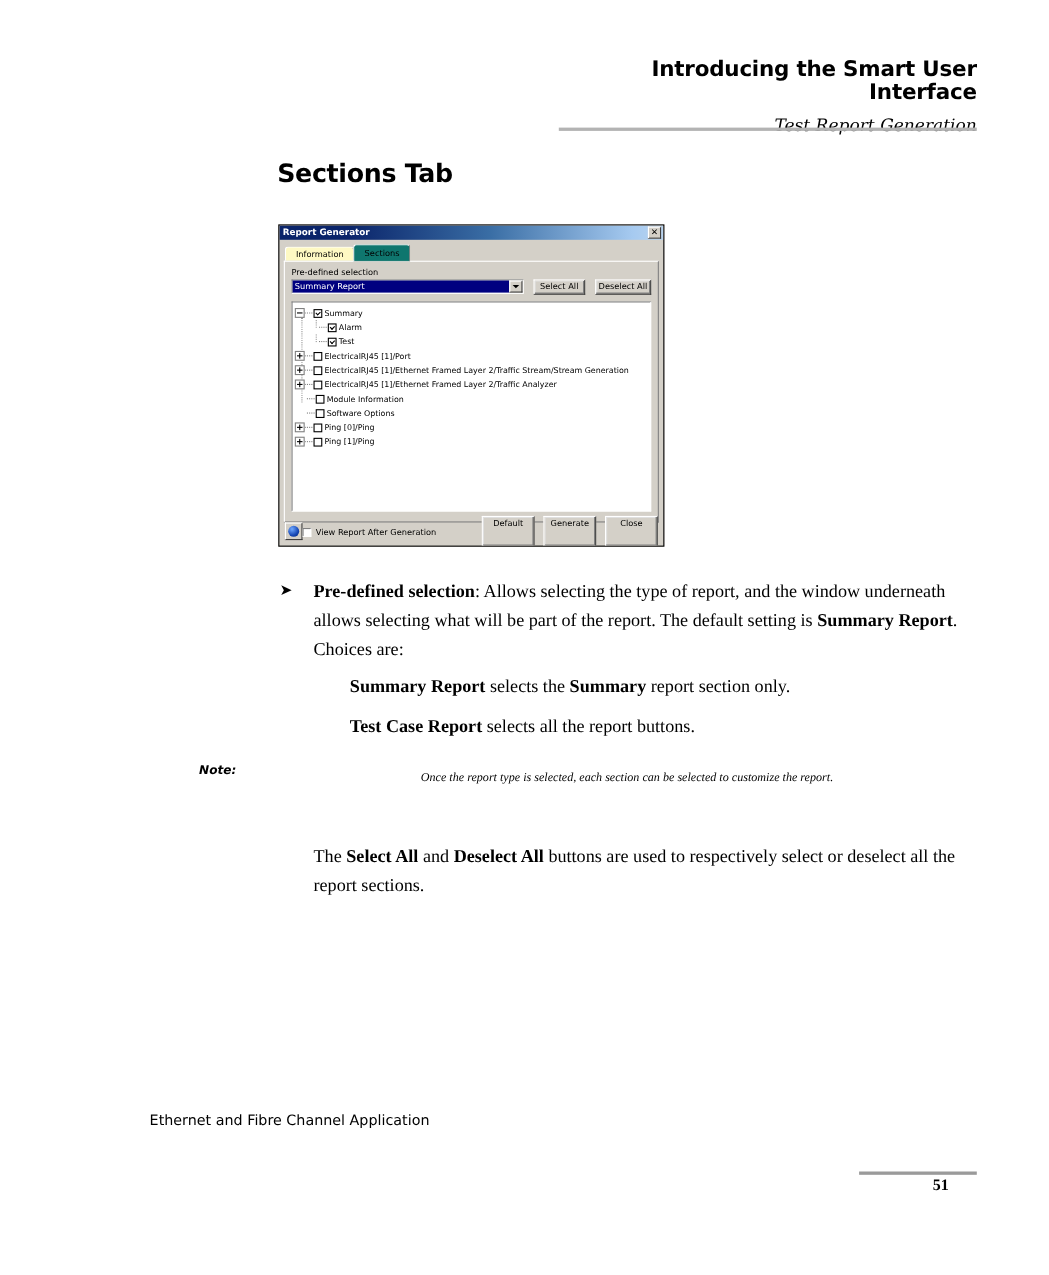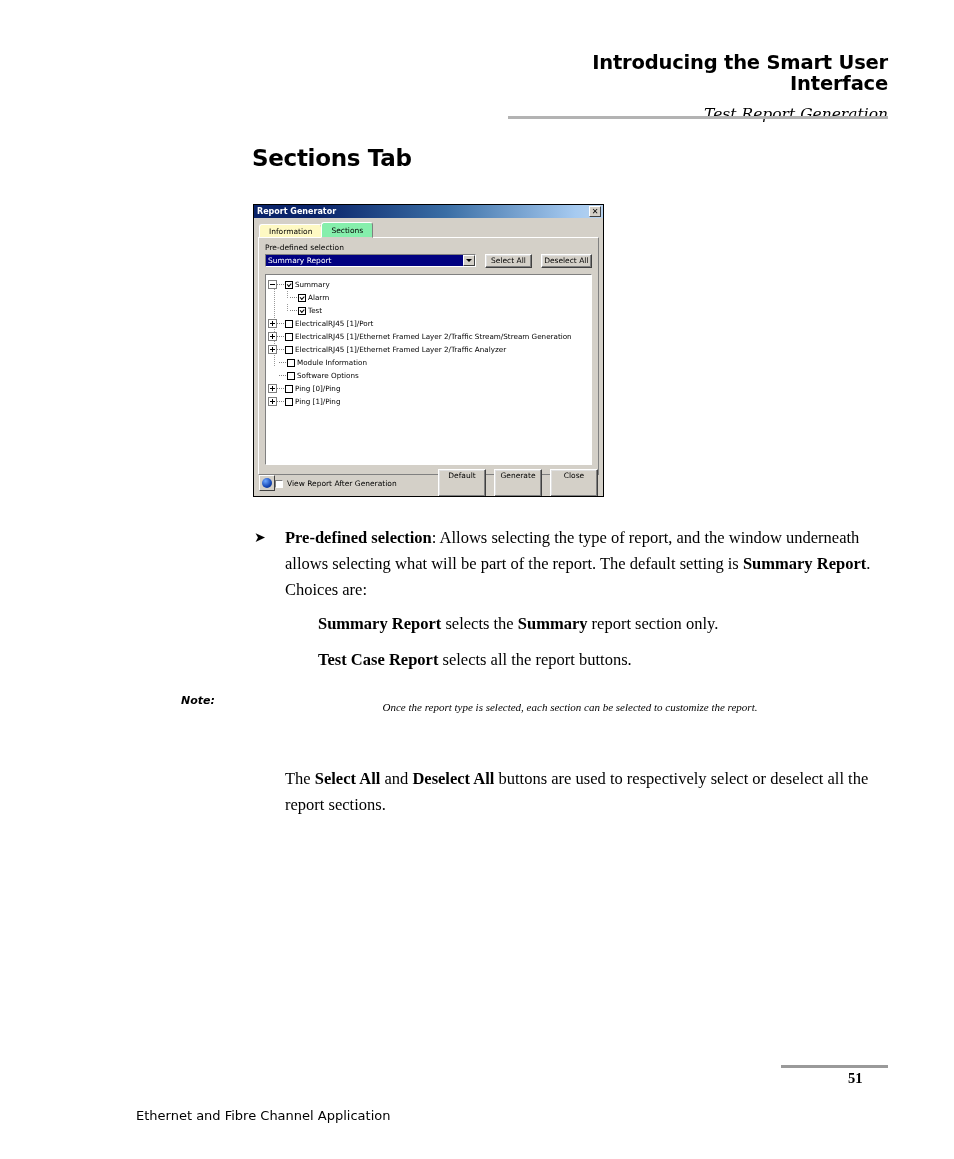--- a/index.html
+++ b/index.html
@@ -136,21 +136,21 @@
     border-left-color: #ffffff;
     border-radius: 3px 3px 0 0;
     font-size: 7.5px;
     box-sizing: border-box;
     margin-right: -1px;
     cursor: pointer;
   }
   .tab.active {
     height: 16px;
     line-height: 16px;
-    background: #86efac;
+    background: #0f766e;
     z-index: 3;
     position: relative;
     border-bottom: 1px solid #d4d0c8;
   }
   .tab-panel {
     border: 1px solid #808080;
     border-top-color: #ffffff;
     border-left-color: #ffffff;
     background: #d4d0c8;
     margin-top: -1px;
@@ -437,21 +437,21 @@
     width: 600px;
     font-size: 16.5px;
     line-height: 26px;
   }
   b { font-weight: bold; }
 
   
   .footer-text {
     position: absolute;
     left: 136px;
-    top: 1108px;
+    top: 1012px;
     font-family: "DejaVu Sans", sans-serif;
     font-size: 13px;
   }
   .footer-rule {
     position: absolute;
     left: 781px;
     top: 1065px;
     width: 107px;
     height: 3px;
     background: #9a9a9a;

